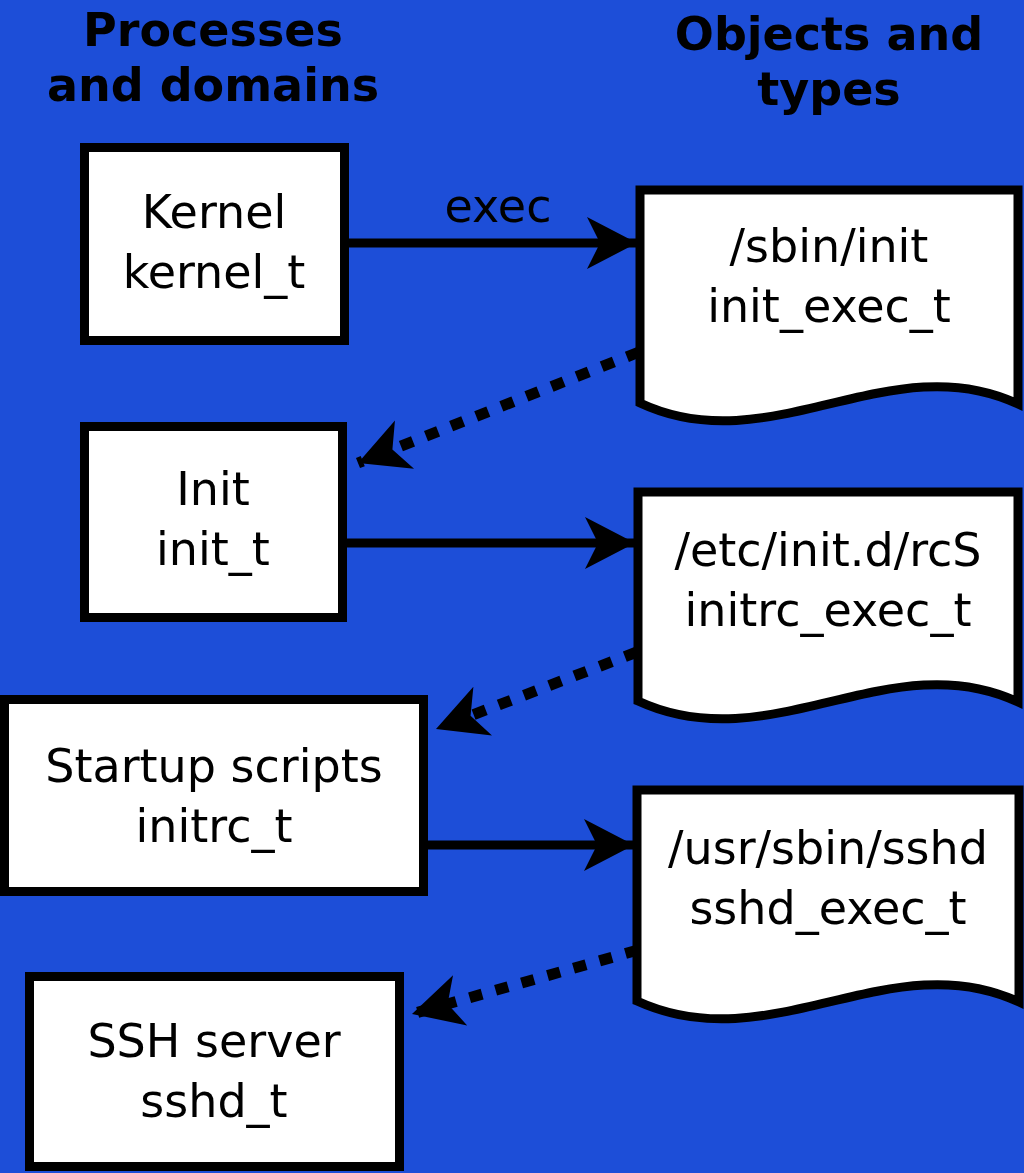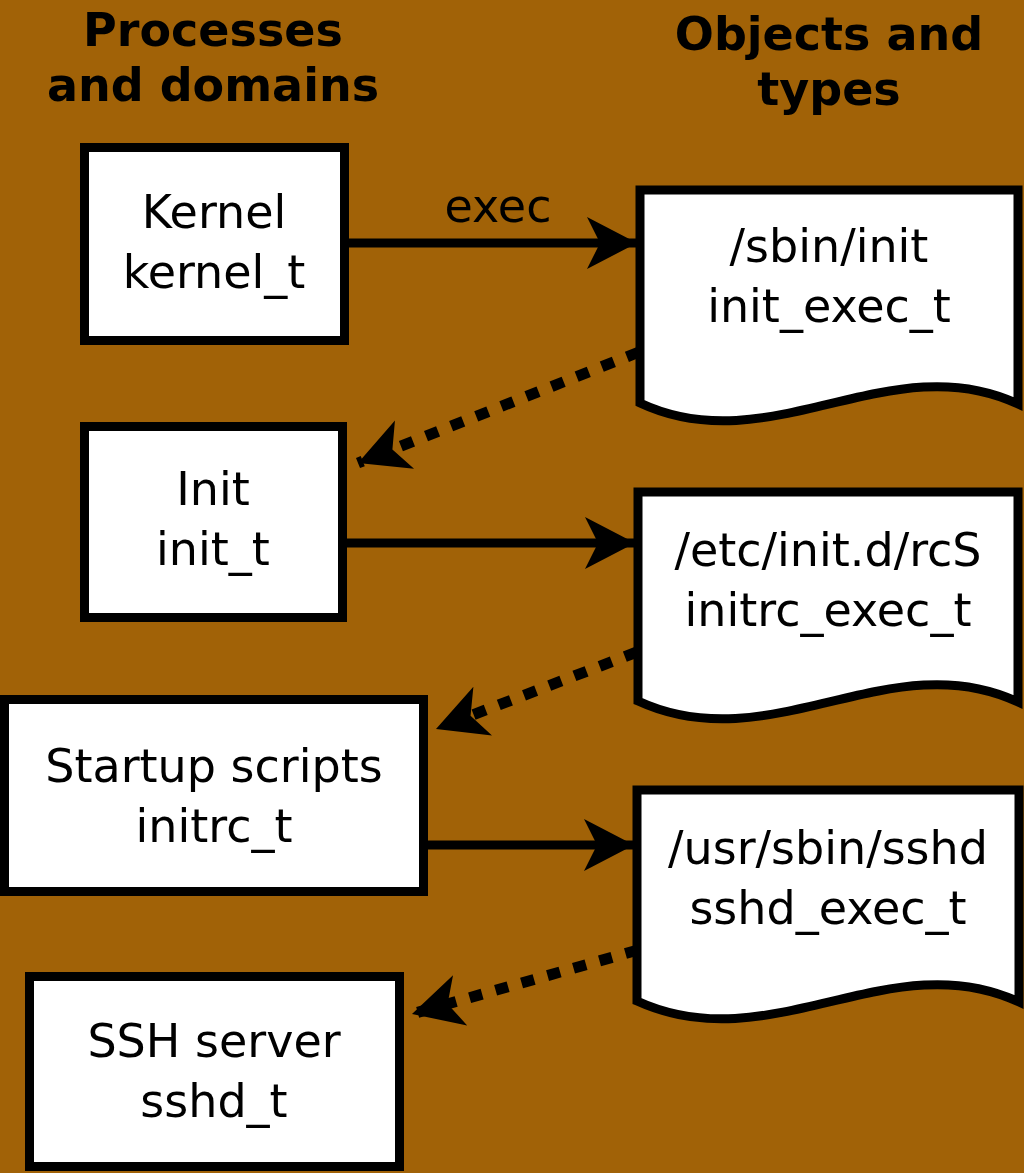--- a/index.html
+++ b/index.html
@@ -4,21 +4,21 @@
 <style>
   html, body {
     margin: 0;
     padding: 0;
     background: #ffffff;
   }
   .canvas {
     width: 1024px;
     height: 1173px;
     position: relative;
-    background: #a16207;
+    background: #1d4ed8;
     overflow: hidden;
     text-decoration: underline;
   }
   svg { display: block; }
   .shape {
     fill: #ffffff;
     stroke: #000000;
     stroke-width: 9;
   }
   .solid-line {

